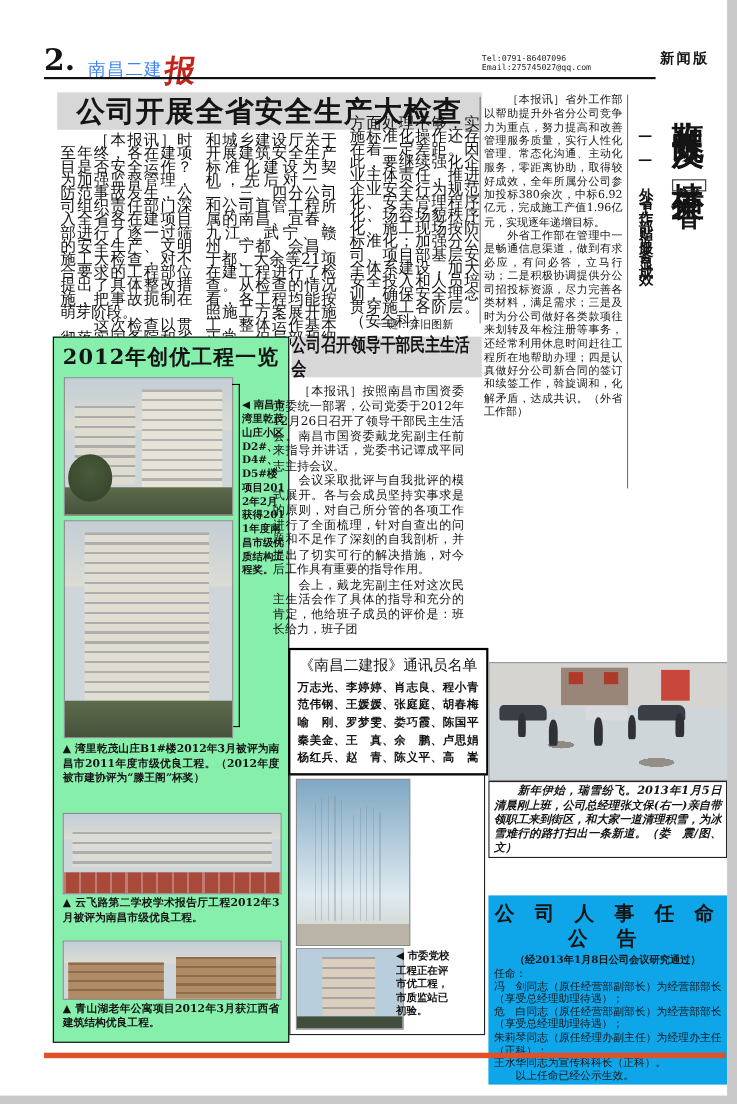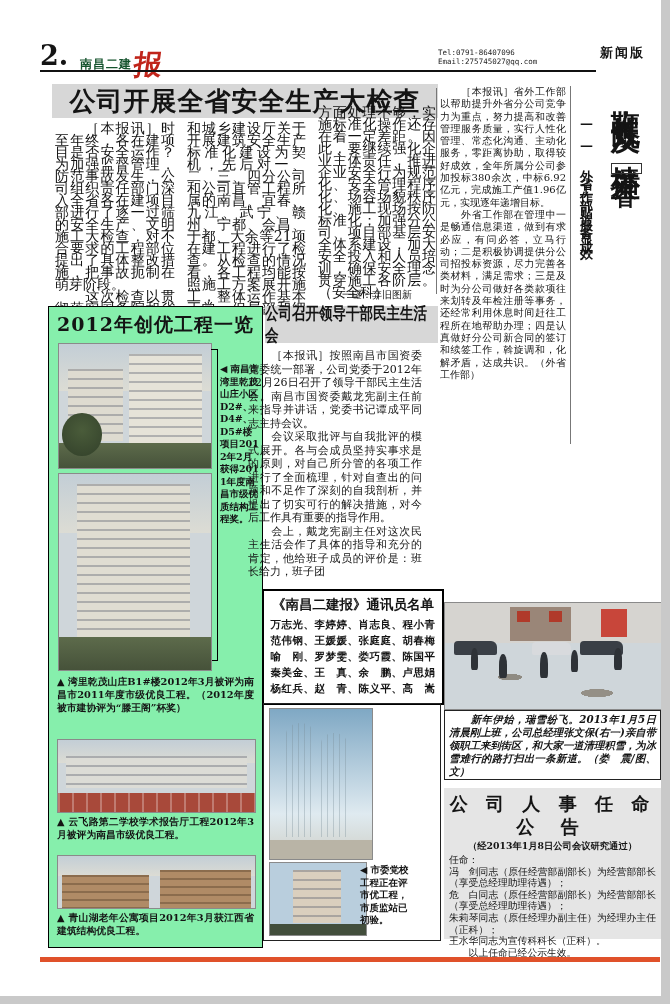--- a/index.html
+++ b/index.html
@@ -7,21 +7,21 @@
   #page{position:relative;width:670px;height:1004px;background:#ffffff;overflow:hidden;color:#141414}
   .abs{position:absolute}
   .pre{white-space:pre-line}
   .just{text-align:justify}
   .ba{word-break:break-all}
   .ctr{display:flex;align-items:center;justify-content:center}
 
   
   #pageno{left:40px;top:40px;font-size:27px;font-weight:900}
   #masthead{left:80px;top:46px}
-  #masthead .small{color:#14532d;font-size:12px;font-weight:700;letter-spacing:1px;vertical-align:6px}
+  #masthead .small{color:#3b82f6;font-size:16px;font-weight:400;letter-spacing:1px;vertical-align:6px}
   #masthead .big{color:#c0241a;font-size:28px;font-weight:900;display:inline-block;transform:skewX(-8deg);margin-left:2px}
   #hdr-rule{left:40px;top:70px;width:556px;height:2px;background:#111}
   #hdr-contact{left:438px;top:48px;width:156px;font-size:7.5px;line-height:9px;color:#222;font-family:"DejaVu Sans Mono","Liberation Mono",monospace}
   #edition{left:600px;top:44px;font-size:13px;font-weight:900;letter-spacing:2px}
 
   
   #headline1{left:52px;top:84px;width:386px;height:34px;background:#d7d7d7;font-size:26px;font-weight:900;letter-spacing:1px}
   .bodycol{font-size:14px;line-height:12px;color:#101010}
   #a1c1{left:55px;top:122px;width:120px;height:168px}
   #a1c2{left:187px;top:122px;width:119px;height:168px}
@@ -53,34 +53,34 @@
   #ph-d{left:8px;top:548px;width:197px;height:52px}
   #cap3{left:8px;top:604px;width:197px}
 
   
   #headline2{left:265px;top:306px;width:173px;height:37px;background:#d7d7d7;font-size:13.5px;font-weight:900;transform-origin:center;}
   #headline2 span{display:inline-block;transform:scaleY(1.25)}
   #a3body{left:248px;top:349px;width:174px;height:236px;font-size:11px;line-height:13.5px}
 
   
   #corrbox{left:262px;top:589px;width:178px;height:112px;border:2px solid #000}
-  #corrtitle{left:0;top:5px;width:100%;text-align:center;font-size:13.5px;font-weight:700}
+  #corrtitle{left:0;top:5px;width:100%;text-align:center;font-size:13.5px;font-weight:400}
   .corr-row{position:absolute;left:4px;width:170px;text-align:center;font-size:10.5px;font-weight:700;letter-spacing:.5px}
 
   
   #midbox{left:263px;top:703px;width:176px;height:236px;border:1px solid #222}
   #ph-towers{left:5px;top:4px;width:102px;height:150px}
   #cap-towers{left:114px;top:22px;width:52px;font-size:9.5px;line-height:12.5px}
   #ph-school2{left:5px;top:158px;width:96px;height:72px}
   #cap-school2{left:96px;top:160px;width:56px;font-size:9.5px;line-height:12.5px}
 
   
   #ph-snow{left:444px;top:602px;width:217px;height:106px}
   #snowcapbox{left:444px;top:710px;width:217px;height:70px;border:1.5px solid #222;font-size:10.3px;line-height:13px;font-weight:700;padding:2px 4px;box-sizing:border-box;font-style:italic}
-  #apptpanel{left:444px;top:788px;width:217px;height:151px;background:#e5e5e5}
+  #apptpanel{left:444px;top:814px;width:217px;height:172px;background:#0ea5e9}
   #appt-t1{left:0;top:4px;width:100%;text-align:center;font-size:18px;font-weight:900;letter-spacing:6px}
   #appt-t2{left:0;top:27px;width:100%;text-align:center;font-size:18px;font-weight:900;letter-spacing:10px}
   #appt-sub{left:0;top:52px;width:100%;text-align:center;font-size:9.3px;font-weight:700}
   #appt-body{left:5px;top:66px;width:207px;font-size:9.8px;line-height:11.6px}
 
   #orange-rule{left:40px;top:957px;width:620px;height:5px;background:#e0512a}
   #edge-r{left:661px;top:0;width:9px;height:1004px;background:#c9c9c9}
   #edge-b{left:0;top:996px;width:670px;height:8px;background:#c9c9c9}
 
   

